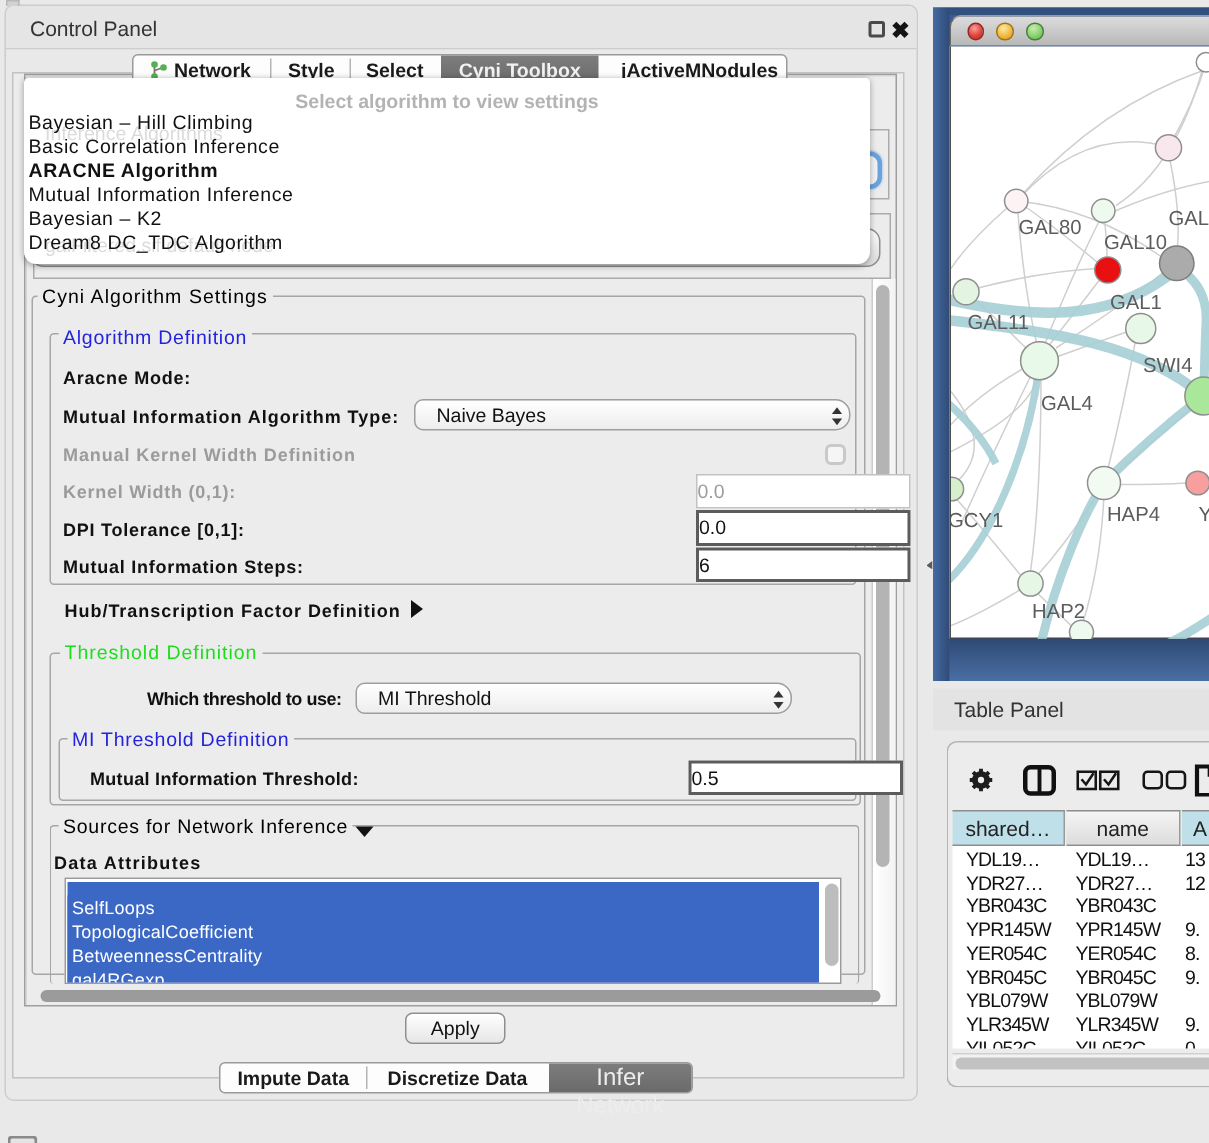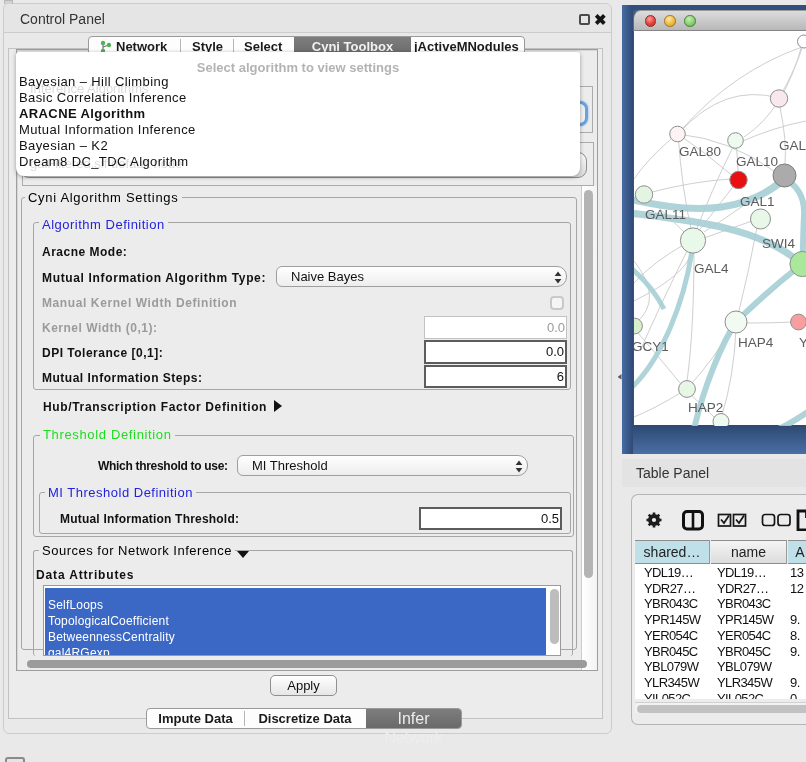--- a/index.html
+++ b/index.html
@@ -49,21 +49,21 @@
 .group { border:1px solid #a6a6a6; border-radius:3px; }
 .glabel { position:absolute; background:#ececec; padding:0 3px; line-height:13px; font-size:13px; }
 
 
 .lbl { position:absolute; font-size:12px; font-weight:bold; color:#111; white-space:nowrap; }
 .lbl-dis { color:#9b9b9b; }
 .combo { position:absolute; background:linear-gradient(#ffffff,#ededed); border:1px solid #9e9e9e;
   border-radius:6px 10px 10px 6px; font-size:13px; color:#111; }
 .combo .ctext { position:absolute; left:14px; top:2px; }
 .combo .arr { position:absolute; right:4.5px; top:4px; }
-.tfield { position:absolute; background:#fff; font-size:13px; color:#111; text-align:right; padding-right:1px; }
+.tfield { position:absolute; background:#fff; font-size:13px; color:#111; padding-right:1px;margin-left:40px; }
 
 
 #datalist { left:43px; top:585px; width:518px; height:71px; background:#fff; border:1px solid #9a9a9a; overflow:hidden; }
 #bluearea { position:absolute; left:1px; top:2px; width:501px; height:67px; background:#3c68c5; }
 #datalist .row { position:absolute; left:1px; width:501px; height:16px; background:#3c68c5; color:#fff;
   font-size:12px; line-height:16px; padding-left:3px; letter-spacing:0.2px; }
 #list-sb { position:absolute; left:506px; top:3px; width:9px; height:55px; background:#bdbdbd; border-radius:5px; }
 
 
 #apply { left:270px; top:675px; width:67px; height:21px; background:linear-gradient(#ffffff,#e6e6e6);
@@ -124,21 +124,21 @@
       <line x1="4" y1="7" x2="10" y2="5" stroke="#777" stroke-width="1.2"></line>
       <circle cx="4" cy="3" r="2.2" fill="#52b152"></circle>
         <circle cx="4" cy="11" r="2.2" fill="#52b152"></circle>
         <circle cx="10" cy="5" r="2.2" fill="#52b152"></circle>
     </svg>
     <div class="seg" style="left:27px; text-align:right;">Network</div>
     <div class="div" style="left:91px;"></div>
     <div class="seg" style="left:103px; text-align:left;">Style</div>
     <div class="div" style="left:144px;"></div>
     <div class="seg" style="left:155px; text-align:left;">Select</div>
-    <div class="seg" id="seg-cyni" style="left:205px; width:117px;">Cyni Toolbox</div>
+    <div class="seg" id="seg-cyni" style="left:205px; width:105px;">Cyni Toolbox</div>
     <div class="seg" style="left:325px; text-align:left;">jActiveMNodules</div>
   </div>
 
   <div class="abs" id="popup">
     <div class="ghost" style="left:14px; top:29px; font-size:13px;">Inference Algorithms</div>
     <div class="ghost" style="left:14px; top:104px; font-size:13px;">galFiltered.sif default node</div>
     <div class="ph">Select algorithm to view settings</div>
     <div class="it" style="top:22px;">Bayesian – Hill Climbing</div>
     <div class="it" style="top:38px;">Basic Correlation Inference</div>
     <div class="it" style="top:54px; font-weight:bold;">ARACNE Algorithm</div>

